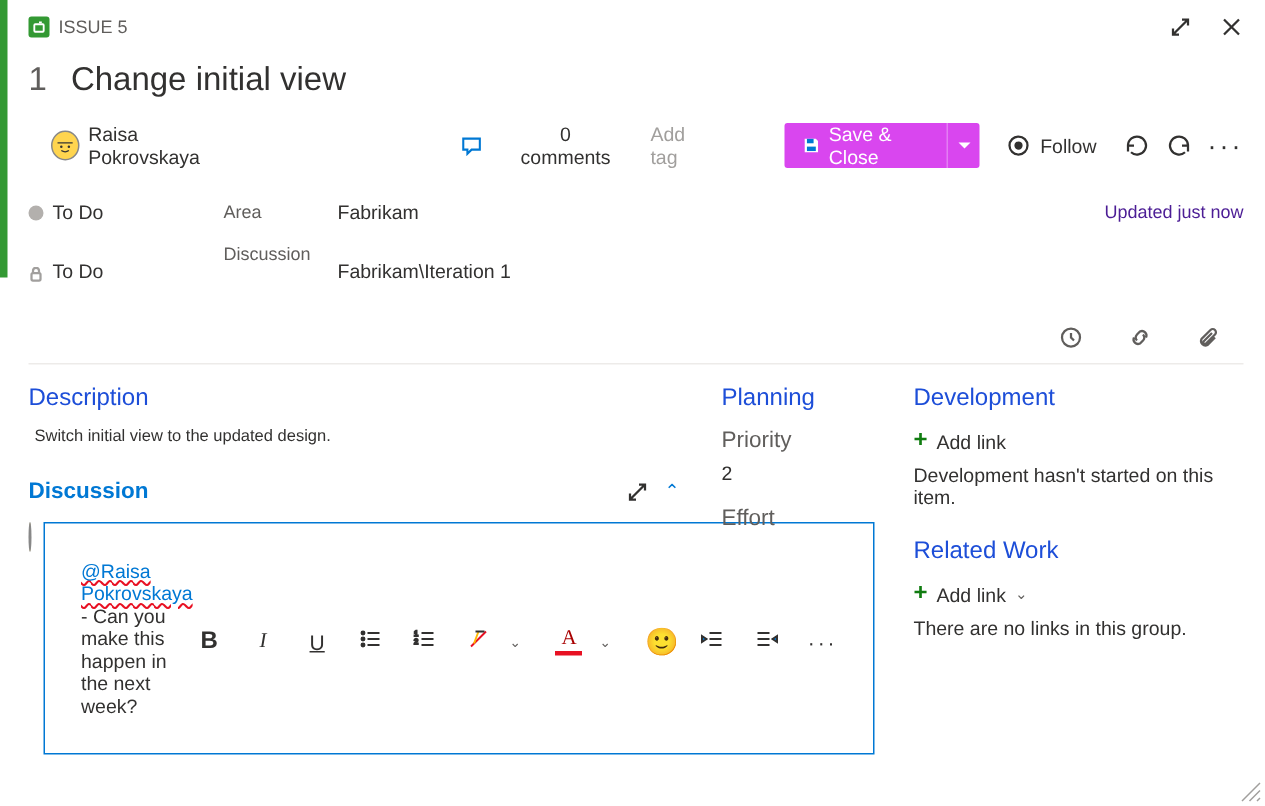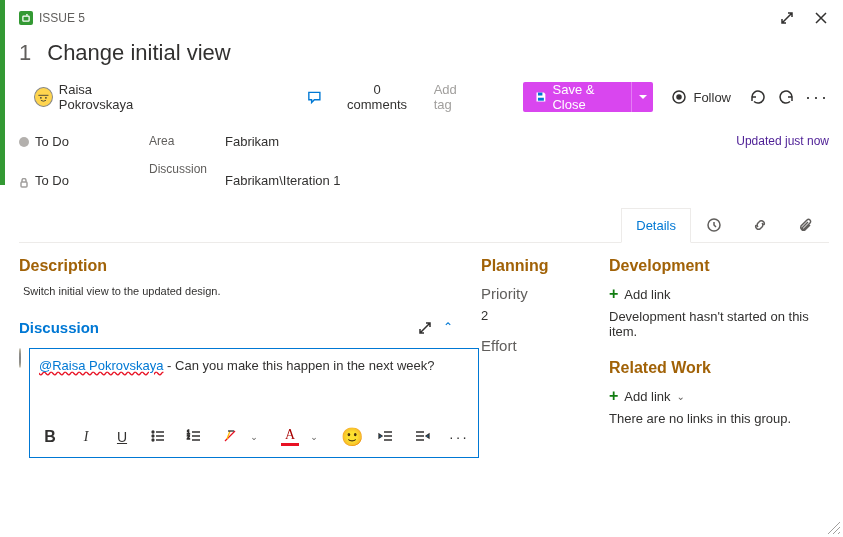--- a/index.html
+++ b/index.html
@@ -52,29 +52,29 @@
   .tabs-row{ display:flex; justify-content:flex-end; margin-top:20px; border-bottom:1px solid #edebe9; }
   .tab{ padding:8px 14px; color:#605e5c; cursor:pointer; border:1px solid transparent; display:flex;align-items:center;}
   .tab.active{ color:#0078d4; border:1px solid #edebe9; border-bottom:1px solid #fff; margin-bottom:-1px;}
   .tab svg{width:16px;height:16px;stroke:#605e5c;fill:none;stroke-width:1.5;}
 
   .main-cols{ display:flex; gap:28px; margin-top:14px;}
   .col-left{ flex:1; min-width:0;}
   .col-mid{ width:100px;}
   .col-right{ width:220px;}
 
-  h3.sec{ font-size:16px; font-weight:700; color:#a16207; margin-bottom:10px;}
+  h3.sec{ font-size:16px; font-weight:400; color:#1d4ed8; margin-bottom:10px;}
   .desc-text{ font-size:11px; margin-bottom:22px; padding-left:4px;}
   .disc-header{ display:flex; align-items:center; justify-content:space-between;}
   .disc-title{ color:#0078d4; font-weight:600; font-size:15px;}
   .disc-actions{ display:flex; gap:10px;}
   .chev{ color:#0078d4; font-size:12px;}
 
   .disc-body{ display:flex; gap:8px; margin-top:12px;}
-  .editor{ flex:1; border:1px solid #0078d4; padding:9px; min-height:110px; display:flex; flex-direction:column; justify-content:space-between;}
+  .editor{ flex:1; border:1px solid #0078d4; padding:24px; min-height:110px; display:flex; flex-direction:row; justify-content:space-between;}
   .editor-text{ font-size:13px;}
   .mention{ color:#0078d4; text-decoration:underline; text-decoration-style:wavy; text-decoration-color:#e81123;}
   .toolbar{ display:flex; gap:18px; align-items:center; padding:4px 2px 0;}
   .tbtn{ width:18px; text-align:center; color:#323130; cursor:pointer; font-size:14px;}
   .tbtn.b{ font-weight:700; font-size:16px;}
   .tbtn.i{ font-style:italic; font-family:serif;}
   .tbtn.u{ text-decoration:underline;}
   .tbtn svg{width:16px;height:16px;stroke:#323130;fill:none;stroke-width:1.3;}
   .tbtn.fontcolor{ color:#a80000; font-family:serif; border-bottom:3px solid #e81123; line-height:1; padding-bottom:1px;}
   .tbtn.small-chev{ font-size:9px; color:#605e5c; margin-left:-12px;}
@@ -206,23 +206,20 @@
       <span>Discussion</span>
     </div>
     <div class="fcol vals" style="width:200px;">
       <span>Fabrikam</span>
       <span>Fabrikam\Iteration 1</span>
     </div>
     <span class="updated">Updated just now</span>
   </div>
 
   <div class="tabs-row">
-    <div class="tab active">
-        <span>Details</span>
-      </div>
     <div class="tab">
         <svg viewBox="0 0 16 16">
           <circle cx="8" cy="8" r="6"></circle>
           <path d="M8 5v3l2 2"></path>
         </svg>
       </div>
     <div class="tab">
         <svg viewBox="0 0 16 16">
           <path d="M6 10a3 3 0 0 1 0-4l2-2a3 3 0 0 1 4 4M10 6a3 3 0 0 1 0 4l-2 2a3 3 0 0 1-4-4"></path>
         </svg>

